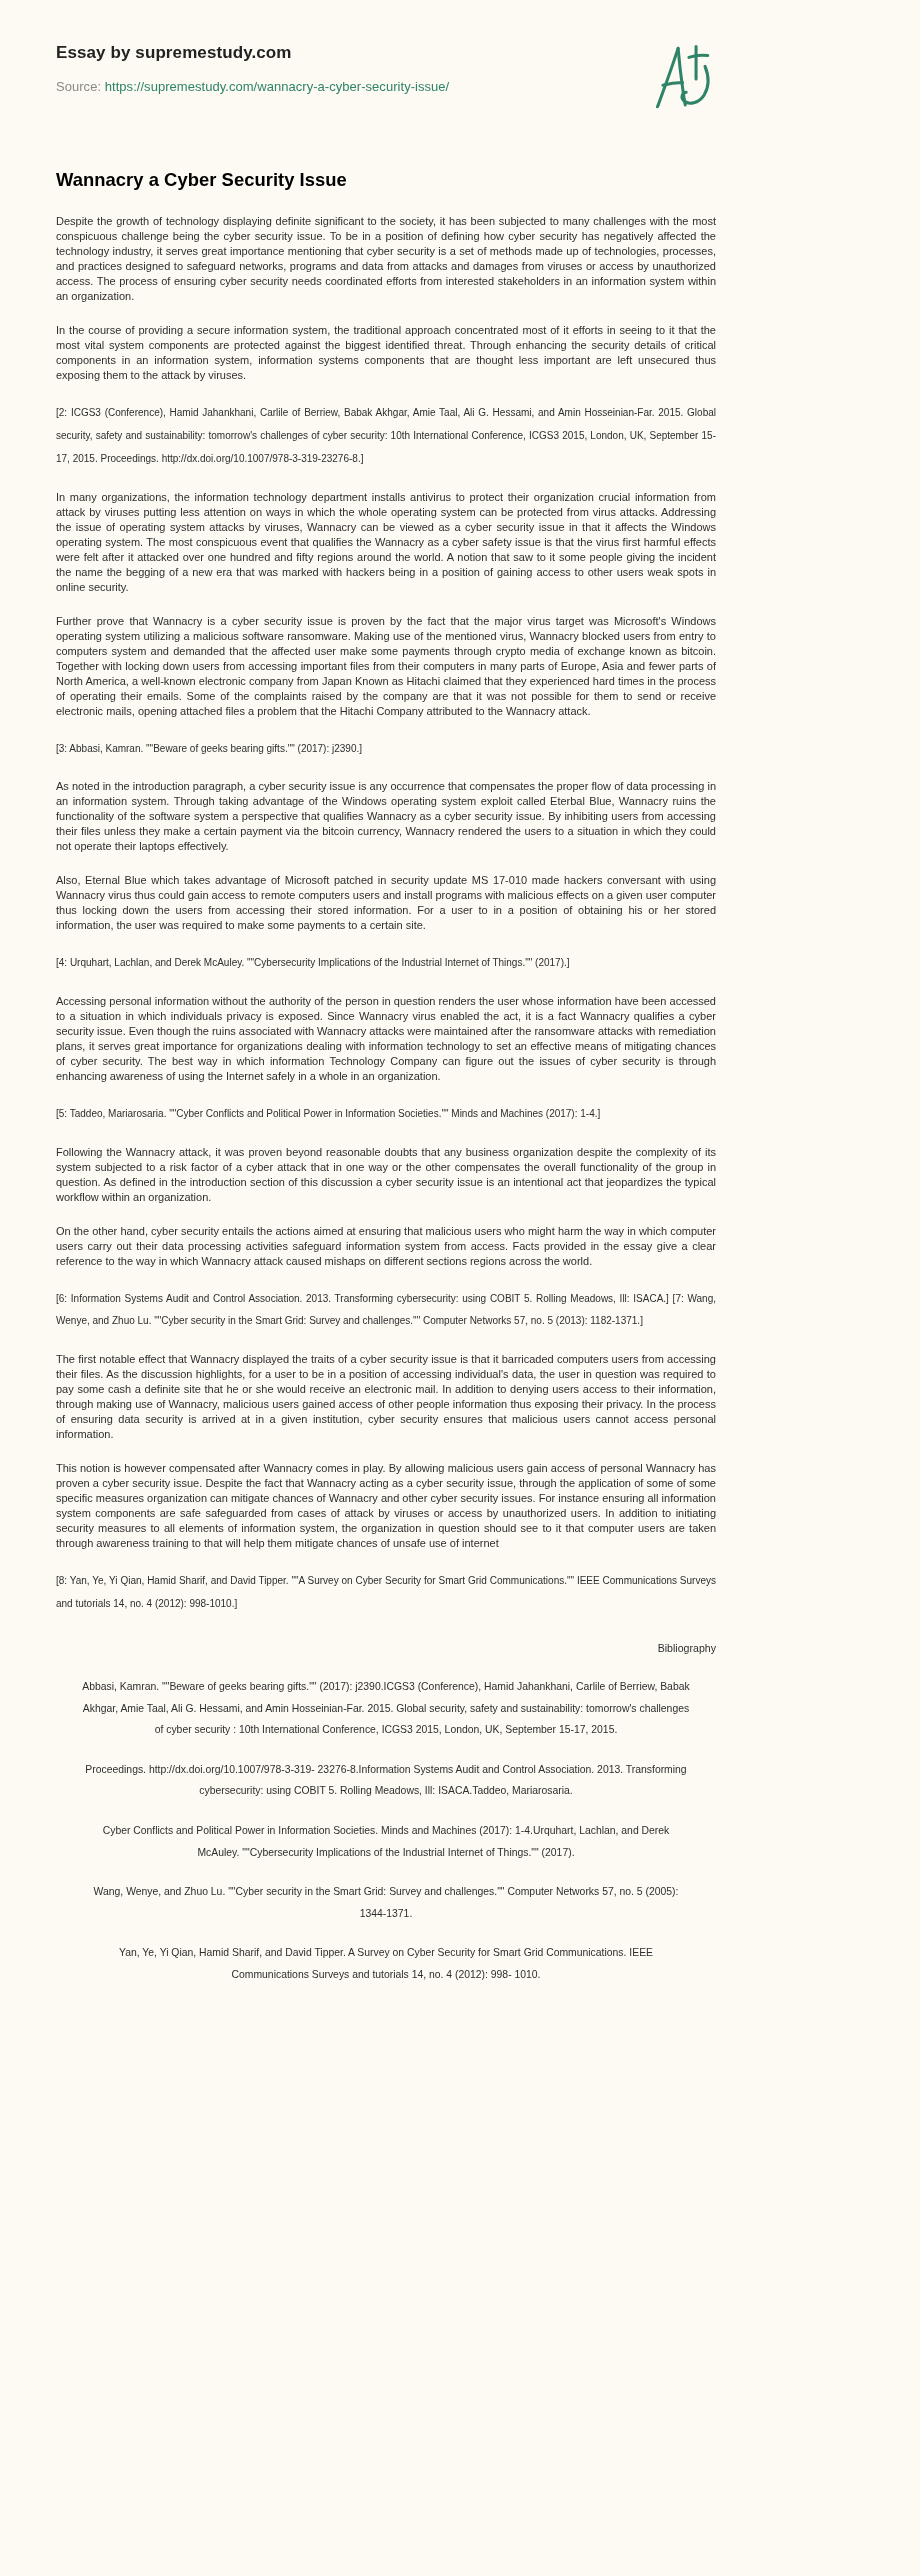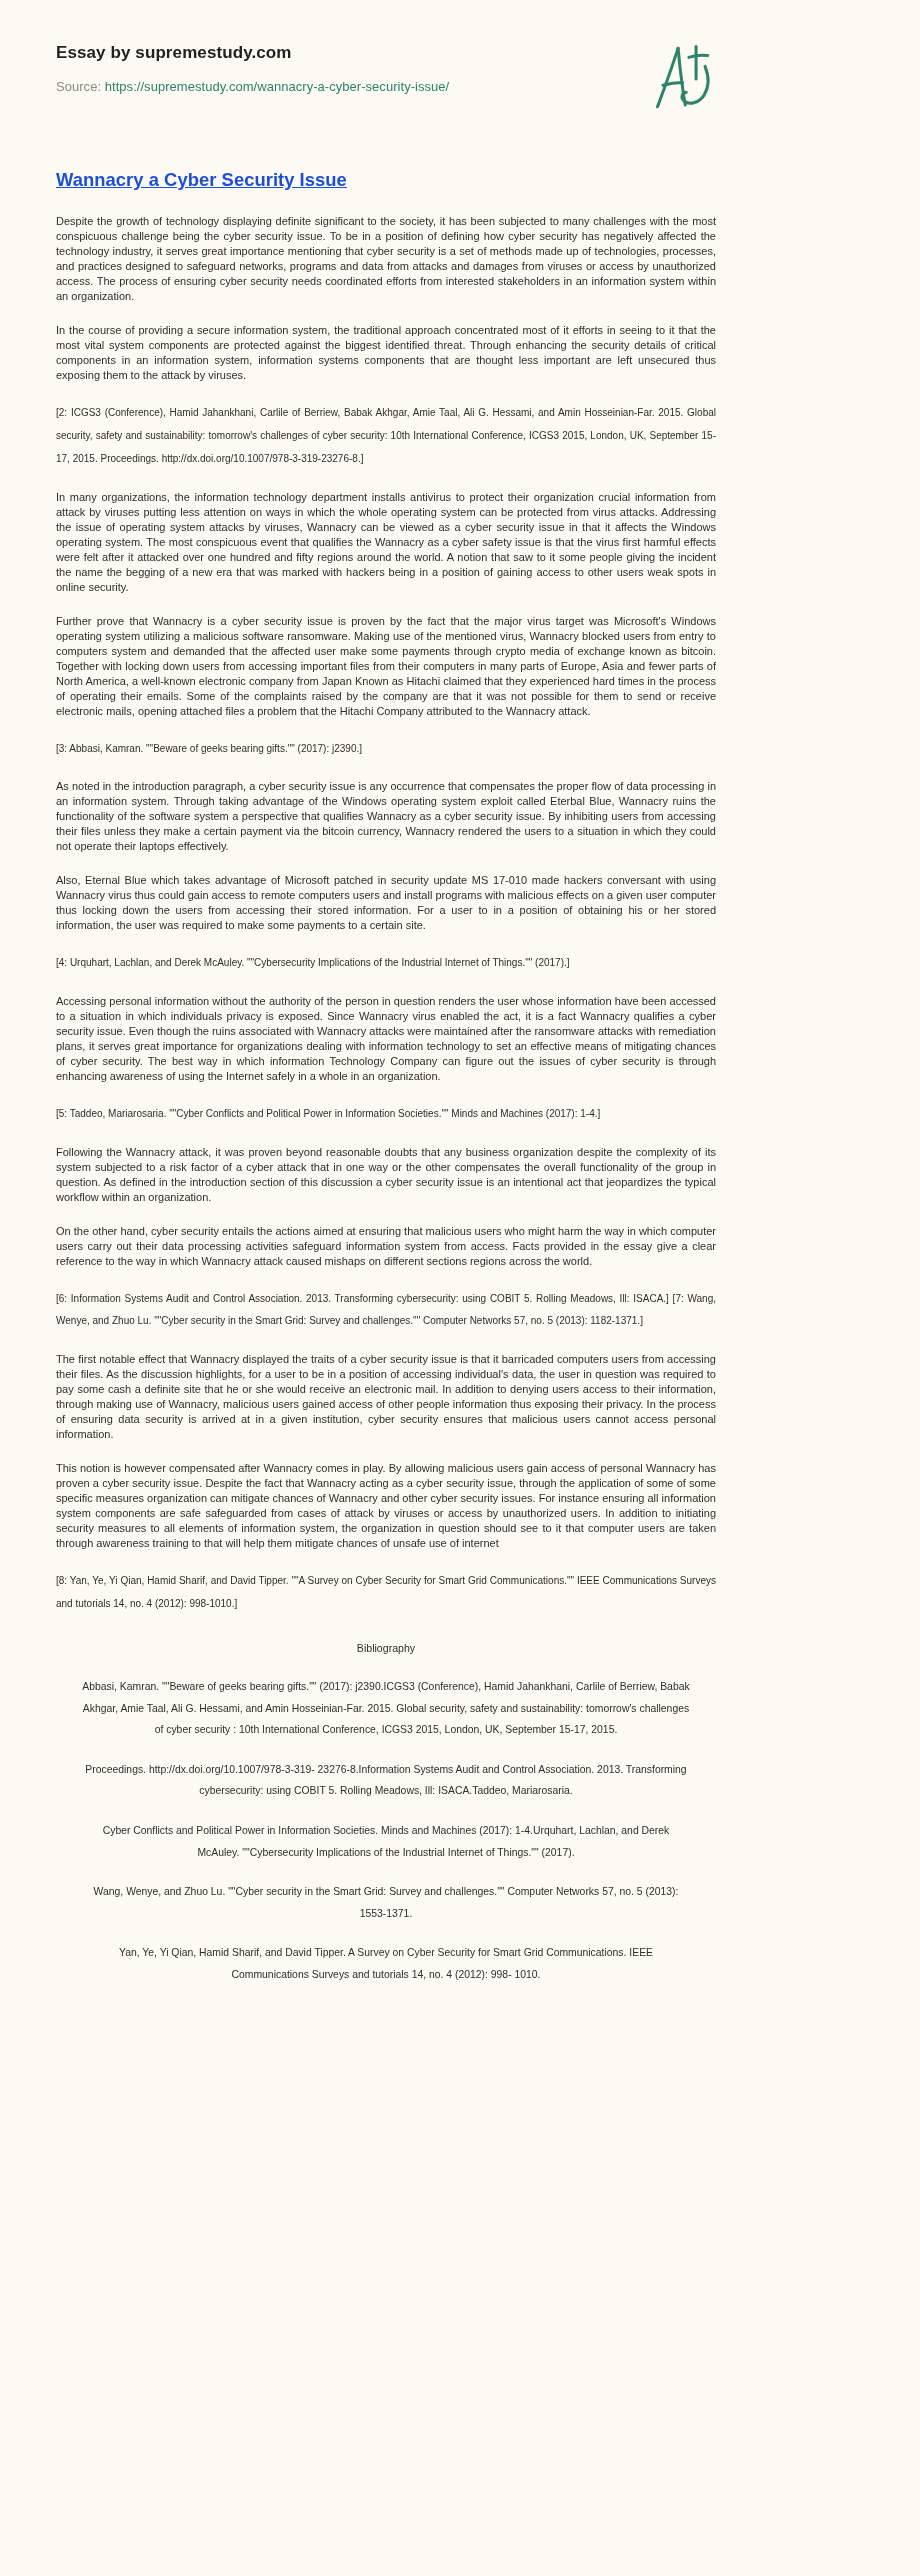--- a/index.html
+++ b/index.html
@@ -54,44 +54,43 @@
     height: 70px;
   }
 
   
   .content {
     padding: 52px 56px 27px 56px;
   }
   .doc-title {
     font-size: 18.4px;
     font-weight: bold;
-    color: #1d4ed8;
+    color: #000000;
     margin: 0 0 23.4px 0;
     letter-spacing: 0.04px;
-    text-decoration: underline;
   }
   p.para {
     font-size: 11px;
     line-height: 15px;
     text-align: justify;
     text-justify: inter-word;
     margin: 0 0 19px 0;
     color: #2e2e2e;
   }
   p.ref {
     font-size: 10px;
     line-height: 22.7px;
     text-align: justify;
     margin: 0 0 19px 0;
     color: #2e2e2e;
   }
 
   
   .biblio-heading {
-    text-align: center;
+    text-align: right;
     font-size: 10.6px;
     margin: 27px 0 21.6px 0;
     color: #2e2e2e;
   }
   .biblio-list {
     margin: 0;
     padding: 0 25px;
   }
   p.biblio-entry {
     font-size: 10.4px;
@@ -144,19 +143,19 @@
         <p class="para">The first notable effect that Wannacry displayed the traits of a cyber security issue is that it barricaded computers users from accessing their files. As the discussion highlights, for a user to be in a position of accessing individual's data, the user in question was required to pay some cash a definite site that he or she would receive an electronic mail. In addition to denying users access to their information, through making use of Wannacry, malicious users gained access of other people information thus exposing their privacy. In the process of ensuring data security is arrived at in a given institution, cyber security ensures that malicious users cannot access personal information.</p>
         <p class="para">This notion is however compensated after Wannacry comes in play. By allowing malicious users gain access of personal Wannacry has proven a cyber security issue. Despite the fact that Wannacry acting as a cyber security issue, through the application of some of some specific measures organization can mitigate chances of Wannacry and other cyber security issues. For instance ensuring all information system components are safe safeguarded from cases of attack by viruses or access by unauthorized users. In addition to initiating security measures to all elements of information system, the organization in question should see to it that computer users are taken through awareness training to that will help them mitigate chances of unsafe use of internet</p>
         <p class="ref">[8: Yan, Ye, Yi Qian, Hamid Sharif, and David Tipper. ""A Survey on Cyber Security for Smart Grid Communications."" IEEE Communications Surveys and tutorials 14, no. 4 (2012): 998-1010.]</p>
       </div>
 
     <div class="biblio-heading">Bibliography</div>
     <div class="biblio-list" id="biblio">
         <p class="biblio-entry">Abbasi, Kamran. ""Beware of geeks bearing gifts."" (2017): j2390.ICGS3 (Conference), Hamid Jahankhani, Carlile of Berriew, Babak Akhgar, Amie Taal, Ali G. Hessami, and Amin Hosseinian-Far. 2015. Global security, safety and sustainability: tomorrow's challenges of cyber security : 10th International Conference, ICGS3 2015, London, UK, September 15-17, 2015.</p>
         <p class="biblio-entry">Proceedings. http://dx.doi.org/10.1007/978-3-319- 23276-8.Information Systems Audit and Control Association. 2013. Transforming cybersecurity: using COBIT 5. Rolling Meadows, Ill: ISACA.Taddeo, Mariarosaria.</p>
         <p class="biblio-entry">Cyber Conflicts and Political Power in Information Societies. Minds and Machines (2017): 1-4.Urquhart, Lachlan, and Derek McAuley. ""Cybersecurity Implications of the Industrial Internet of Things."" (2017).</p>
-        <p class="biblio-entry">Wang, Wenye, and Zhuo Lu. ""Cyber security in the Smart Grid: Survey and challenges."" Computer Networks 57, no. 5 (2013): 1553-1371.</p>
+        <p class="biblio-entry">Wang, Wenye, and Zhuo Lu. ""Cyber security in the Smart Grid: Survey and challenges."" Computer Networks 57, no. 5 (2005): 1344-1371.</p>
         <p class="biblio-entry">Yan, Ye, Yi Qian, Hamid Sharif, and David Tipper. A Survey on Cyber Security for Smart Grid Communications. IEEE Communications Surveys and tutorials 14, no. 4 (2012): 998- 1010.</p>
       </div>
   </div>
 
 </div>
 
 
 </body></html>

